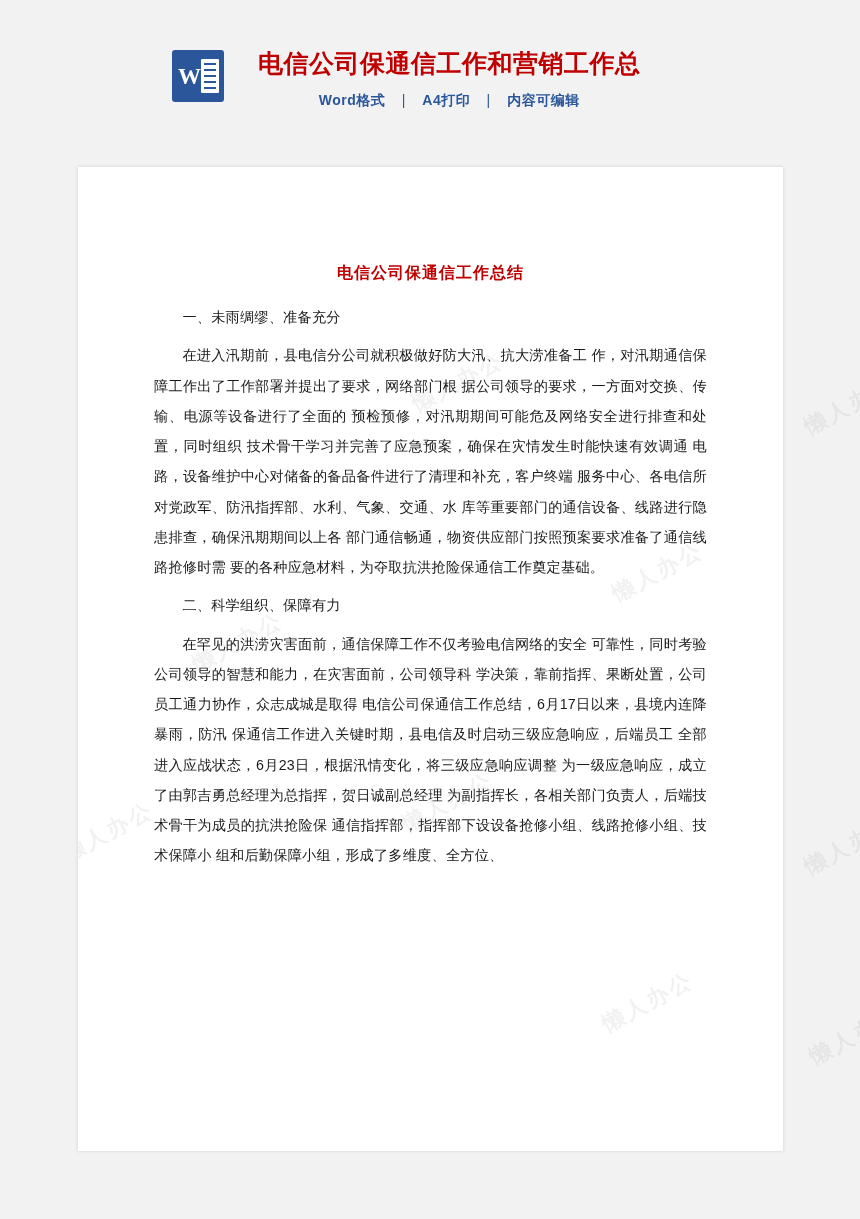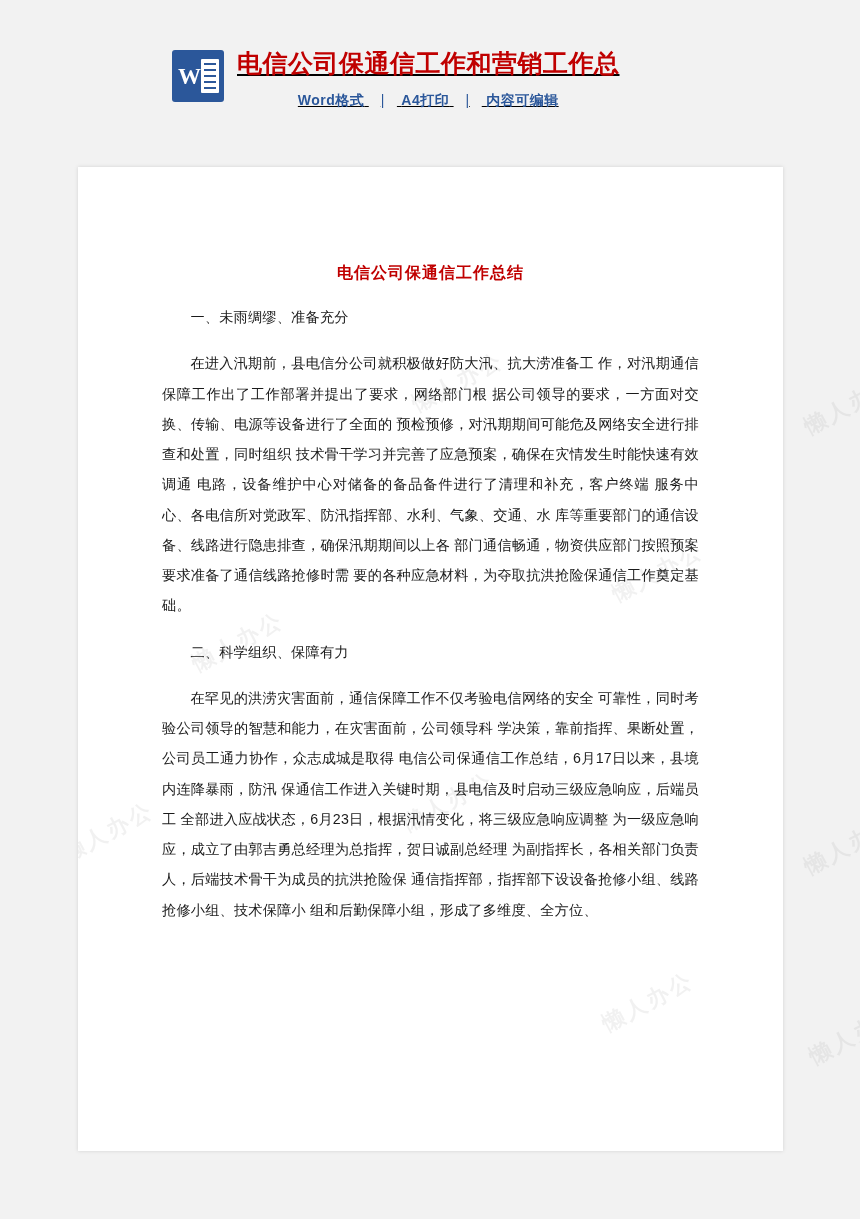--- a/index.html
+++ b/index.html
@@ -59,22 +59,21 @@
     background: #ffffff;
     border-radius: 1px;
   }
   .word-logo .doc-page i {
     display: block;
     height: 2px;
     background: #2b579a;
     margin: 4px 3px 0 3px;
   }
   .header-text {
-    margin-left: 13px;
-    text-decoration: underline;
+    margin-left: 34px;
   }
   .doc-title {
     color: #c00000;
     font-size: 25px;
     font-weight: bold;
     line-height: 1.25;
     letter-spacing: 0.5px;
     white-space: nowrap;
   }
   .doc-subtitle {
@@ -121,21 +120,21 @@
     letter-spacing: 1px;
     margin-bottom: 18px;
   }
   .para {
     font-size: 14.2px;
     color: #1a1a1a;
     line-height: 2.13;
     text-align: justify;
     text-justify: inter-ideograph;
     font-family: "Liberation Sans", sans-serif;
-    margin: 16px;
+    margin: 8px;
     text-indent: 2em;
     letter-spacing: 0.2px;
   }
   .para.sec {
     text-indent: 2em;
   }
   .page-footer {
     position: absolute;
     left: 0;
     bottom: 46px;

